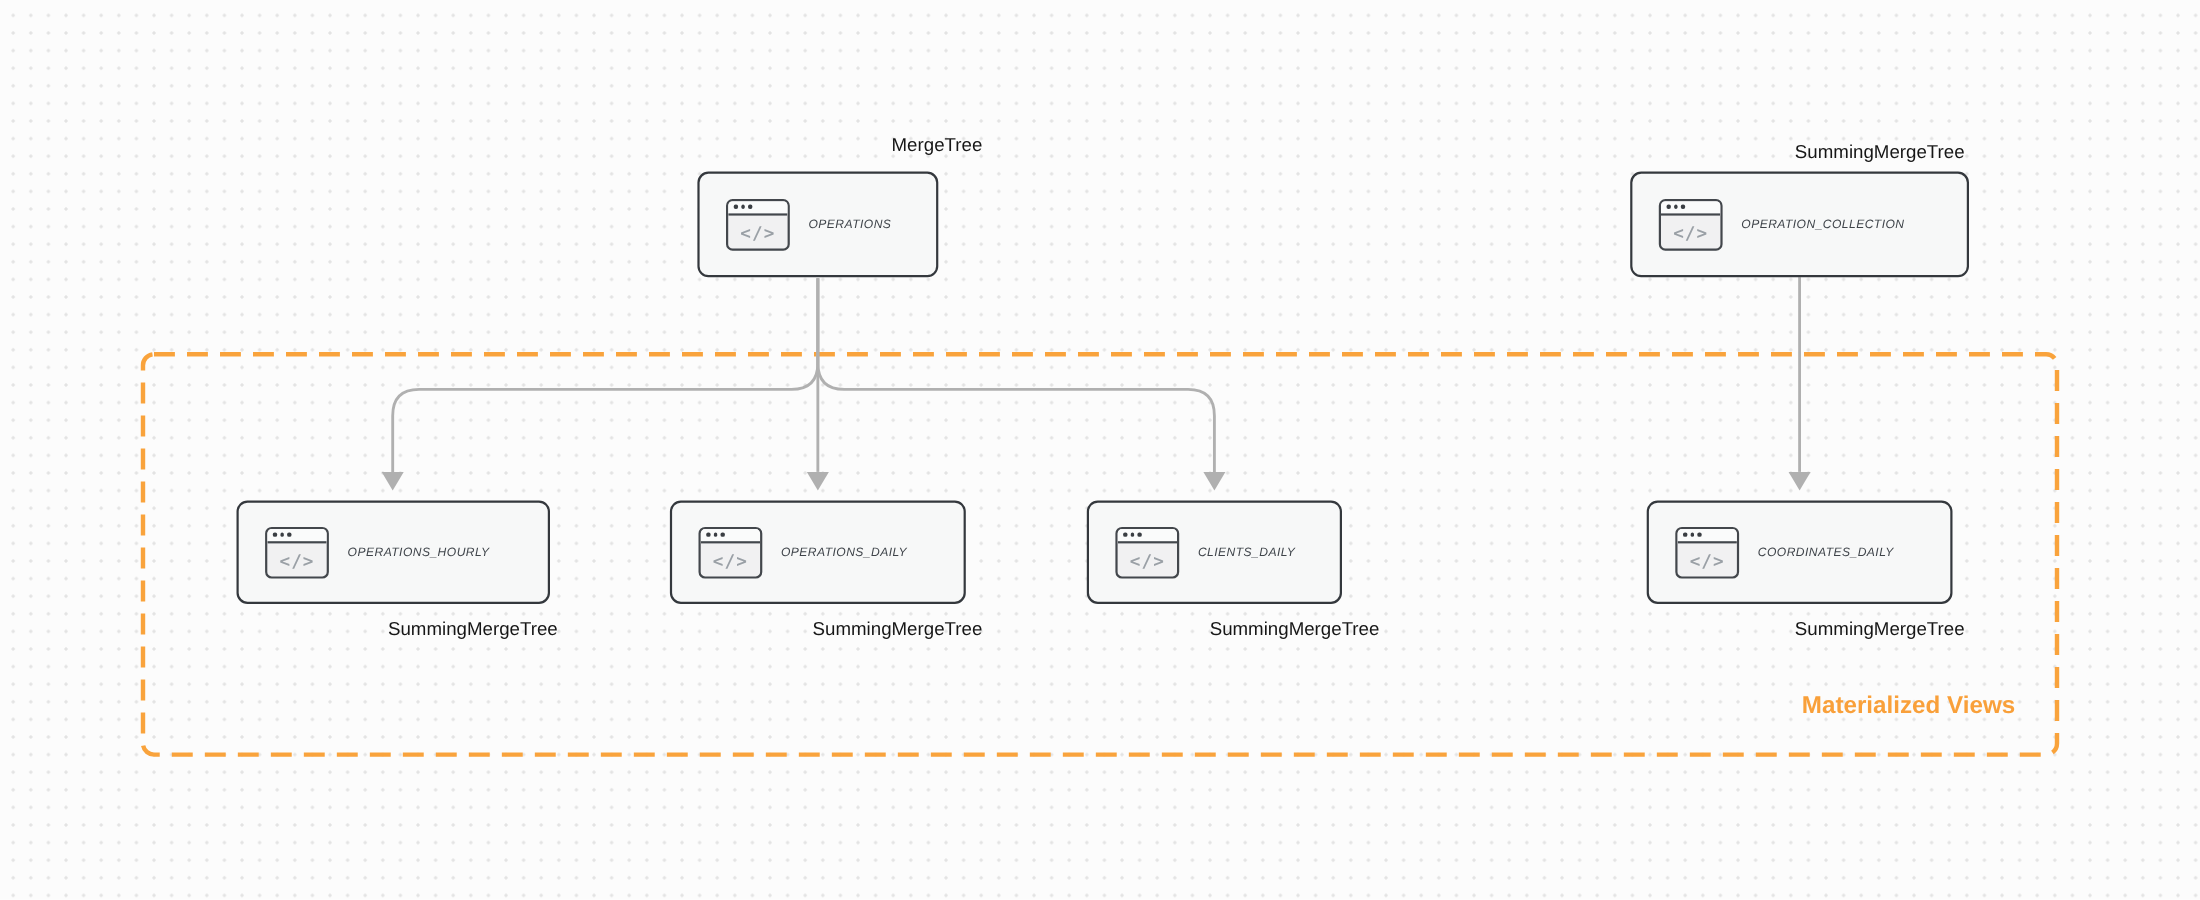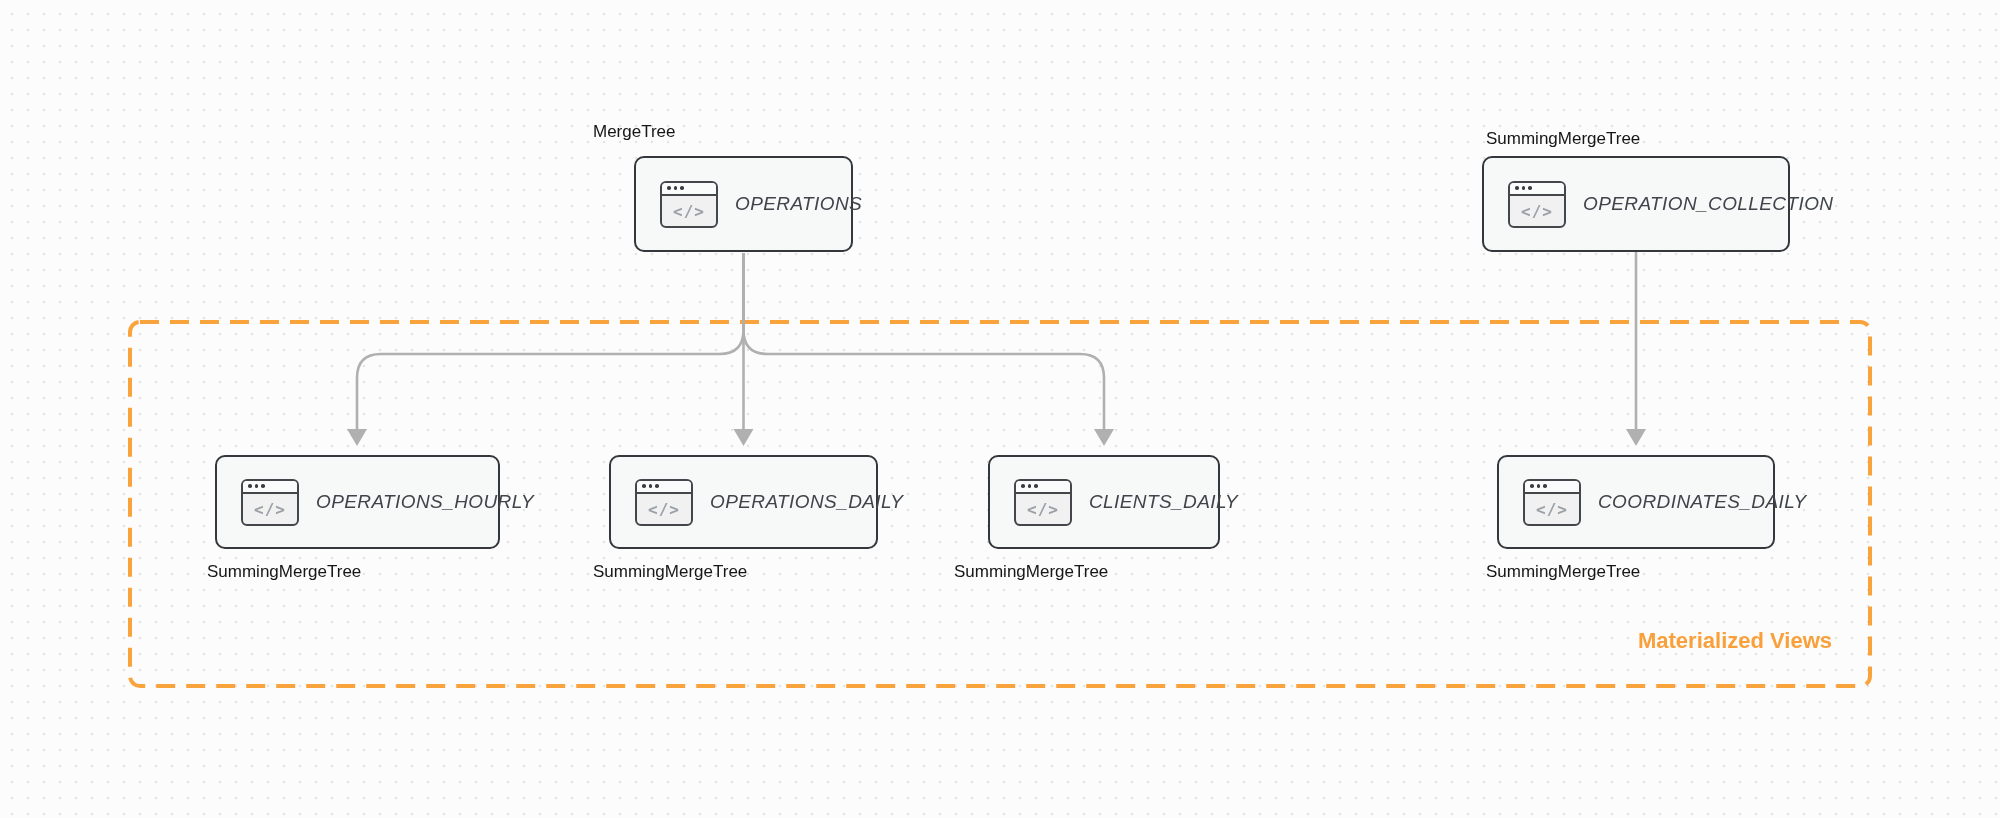--- a/index.html
+++ b/index.html
@@ -63,30 +63,30 @@
     justify-content: center;
     font-family: "DejaVu Sans Mono", monospace;
     font-size: 16px;
     font-weight: 700;
     letter-spacing: 1px;
     color: #9aa0a6;
   }
   .node-title {
     margin-left: 17px;
     font-style: italic;
-    font-size: 19px;
+    font-size: 11px;
     letter-spacing: 0.4px;
     color: #3f444a;
     white-space: nowrap;
     text-align: right;
   }
   .engine-label {
     position: absolute;
     width: 300px;
-    text-align: left;
+    text-align: right;
     font-size: 17px;
     color: #161616;
     white-space: nowrap;
   }
   .group-label {
     position: absolute;
     left: 1630px; top: 628px;
     width: 210px;
     text-align: center;
     font-size: 22px;

